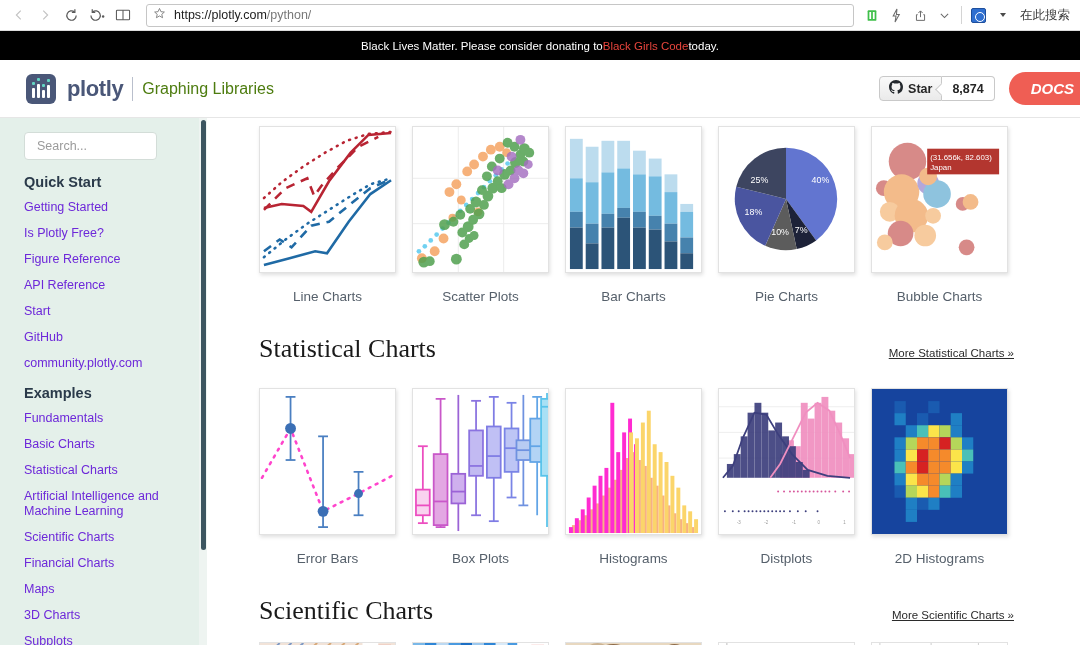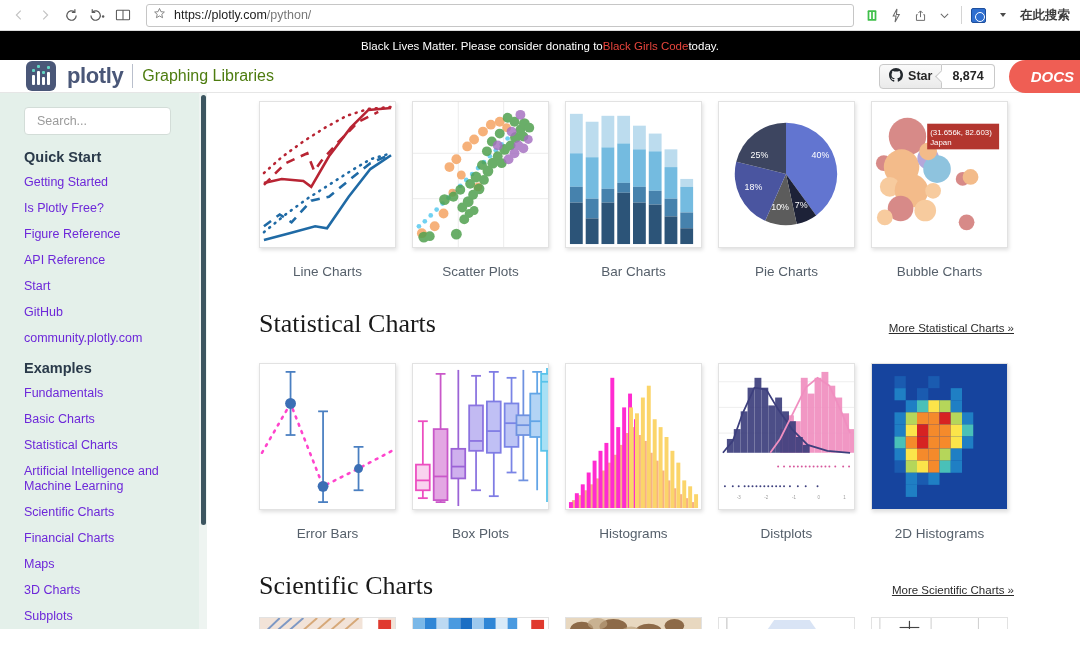--- a/index.html
+++ b/index.html
@@ -54,21 +54,20 @@
     width: 24px; height: 24px;
     display: flex; align-items: center; justify-content: center;
     color: #5e5e5e;
   }
   .bar-sep { width: 1px; height: 18px; background: #d4d4d4; margin: 0 5px; }
   .search-box {
     display: flex; align-items: center;
     height: 23px;
     padding: 0 4px;
     gap: 14px;
-    font-weight: bold;
   }
   .search-glyph {
     width: 15px; height: 15px;
     background: #2f6fd0;
     border: 1px solid #1f4f9c;
     border-radius: 2px;
     position: relative;
     flex: 0 0 auto;
   }
   .search-glyph::before {
@@ -93,21 +92,21 @@
     color: #ffffff;
     display: flex;
     align-items: center;
     justify-content: center;
     font-size: 11.5px;
   }
   .blm-banner a { color: #e8453c; text-decoration: none; }
 
   
   .site-header {
-    height: 33px;
+    height: 58px;
     background: #ffffff;
     border-bottom: 1px solid #e6e6e6;
     display: flex;
     align-items: center;
     padding: 0 14px 0 26px;
   }
   .logo-mark {
     width: 30px; height: 30px;
     background: #4a5778;
     border-radius: 6px;
@@ -215,21 +214,21 @@
 
   .sidebar {
     width: 207px;
     background: #e4f0ea;
     flex: 0 0 auto;
     padding: 14px 0 0 24px;
     position: relative;
     overflow: hidden;
   }
   .side-search {
-    width: 147px;
+    width: 133px;
     height: 28px;
     background: #fff;
     border: 1px solid #d3ddd8;
     border-radius: 4px;
     display: flex;
     align-items: center;
     padding: 12px 12px;
   }
   .side-search span { font-size: 12.5px; color: #9b9b9b; }
   .side-heading {

